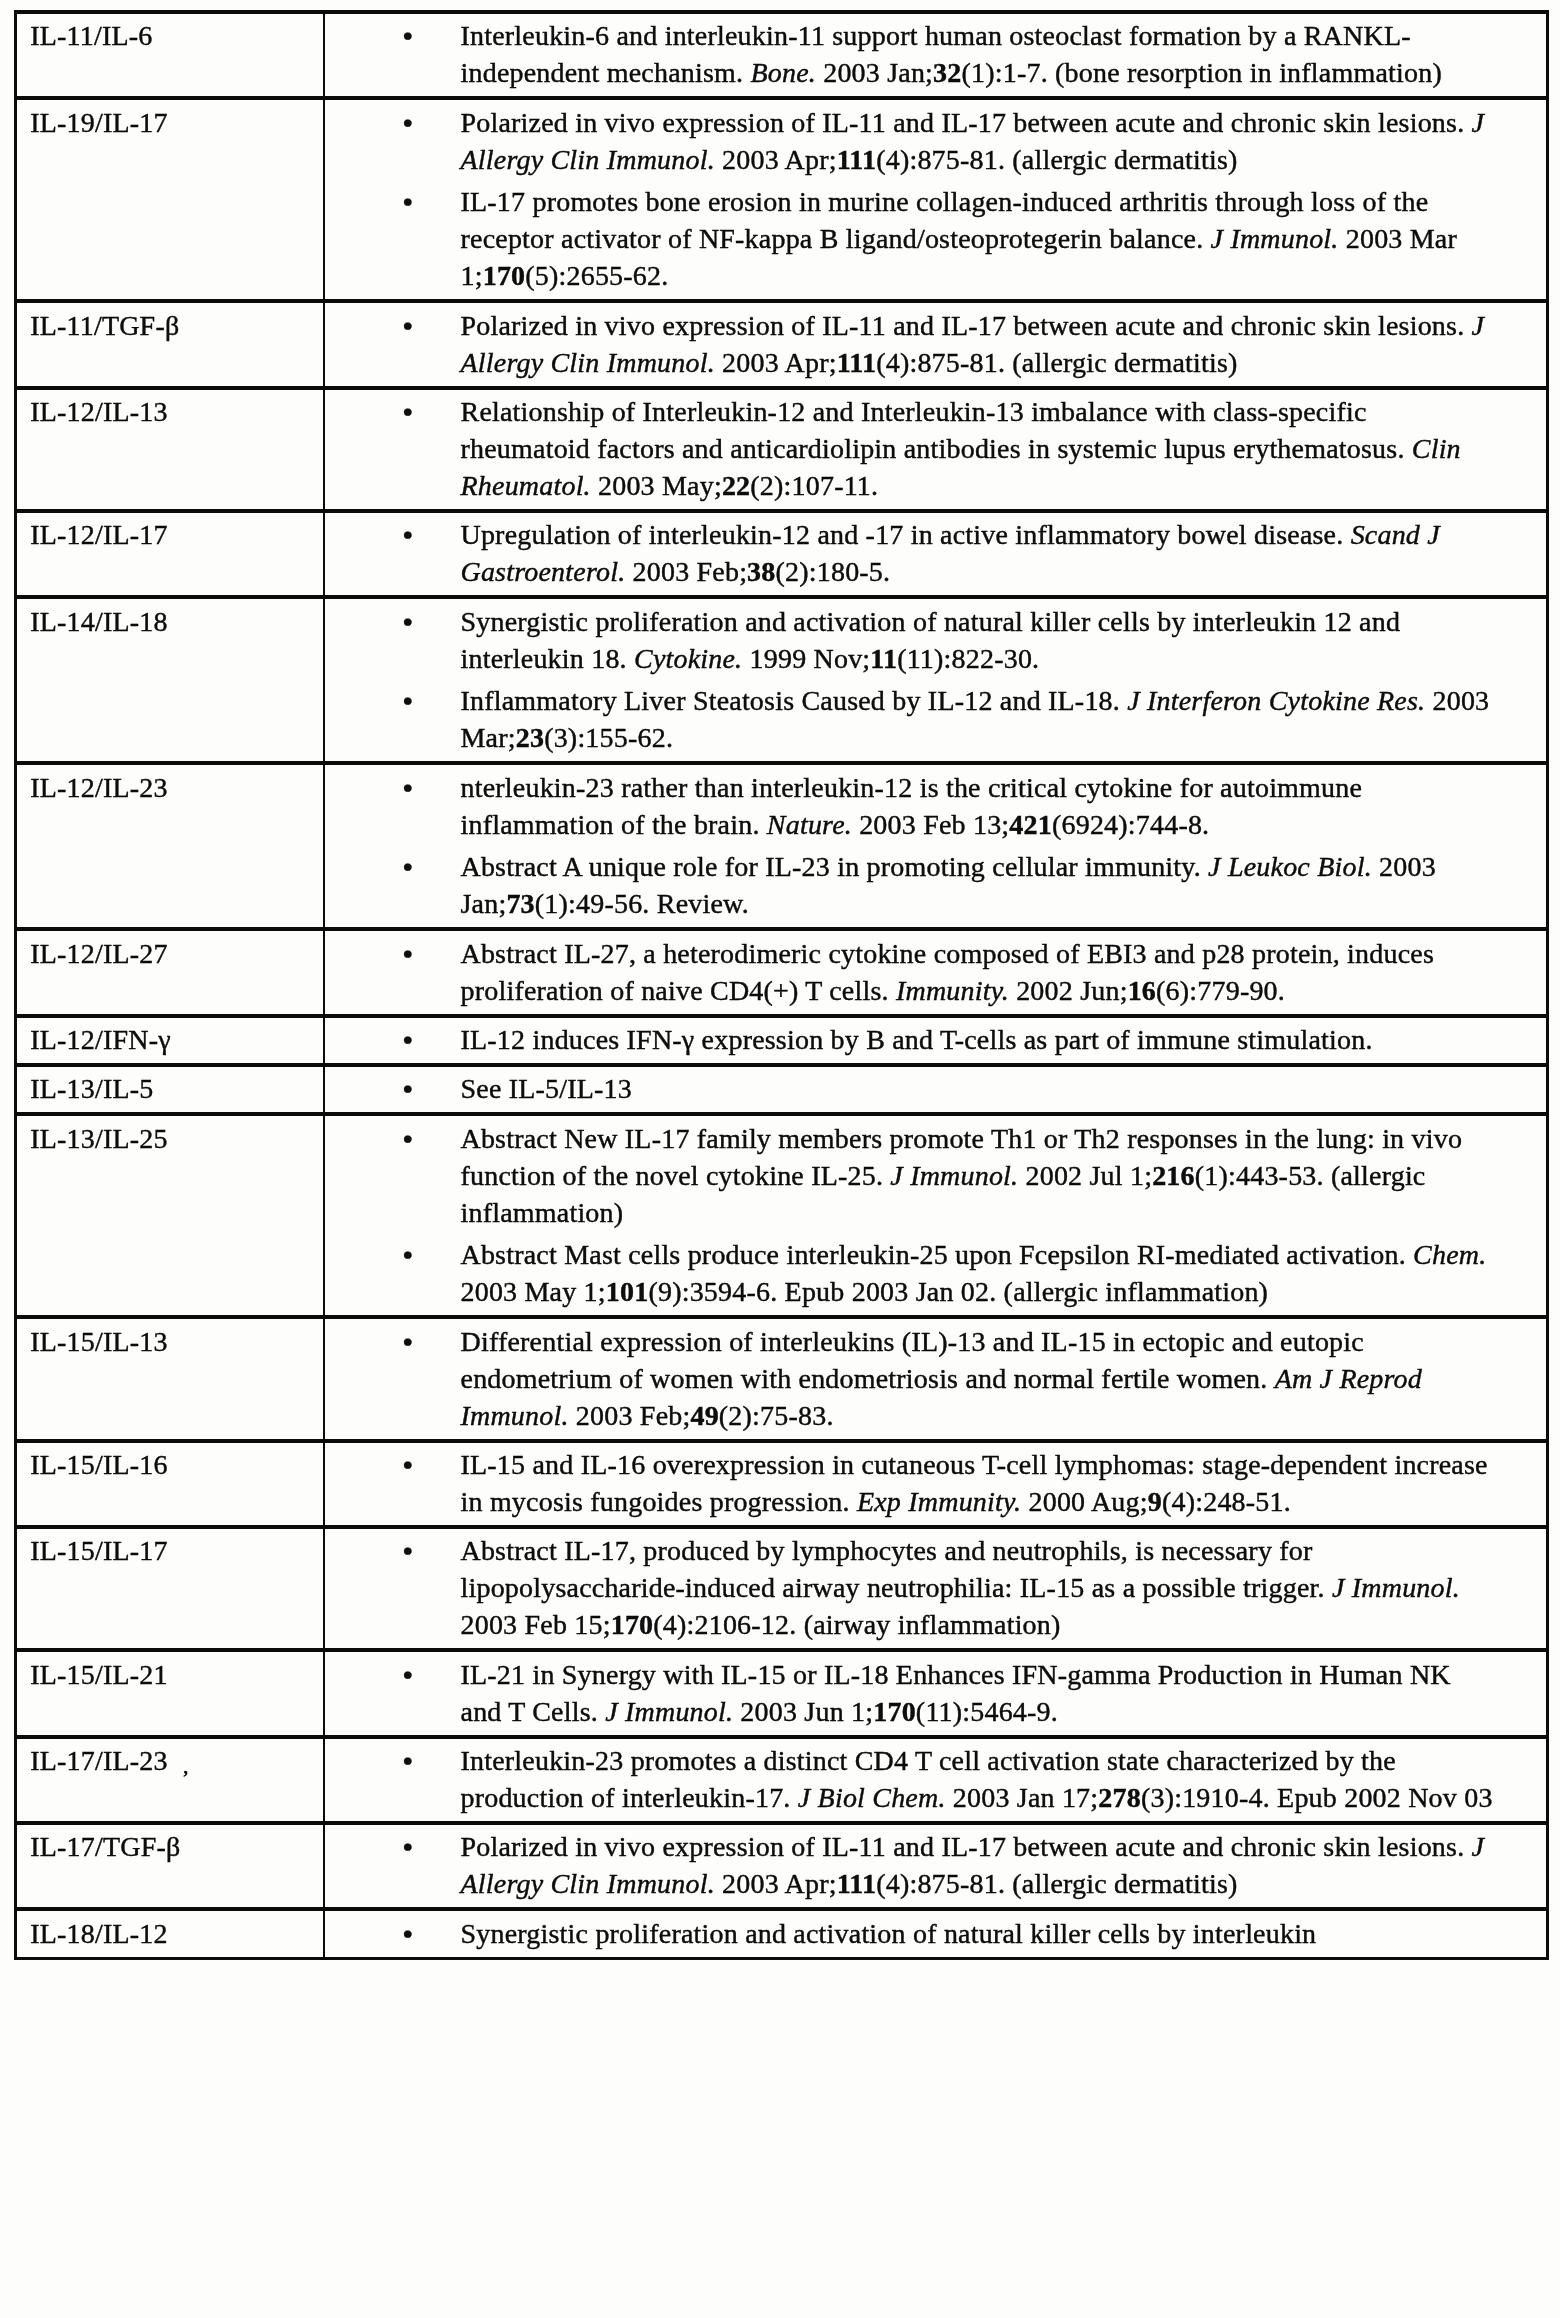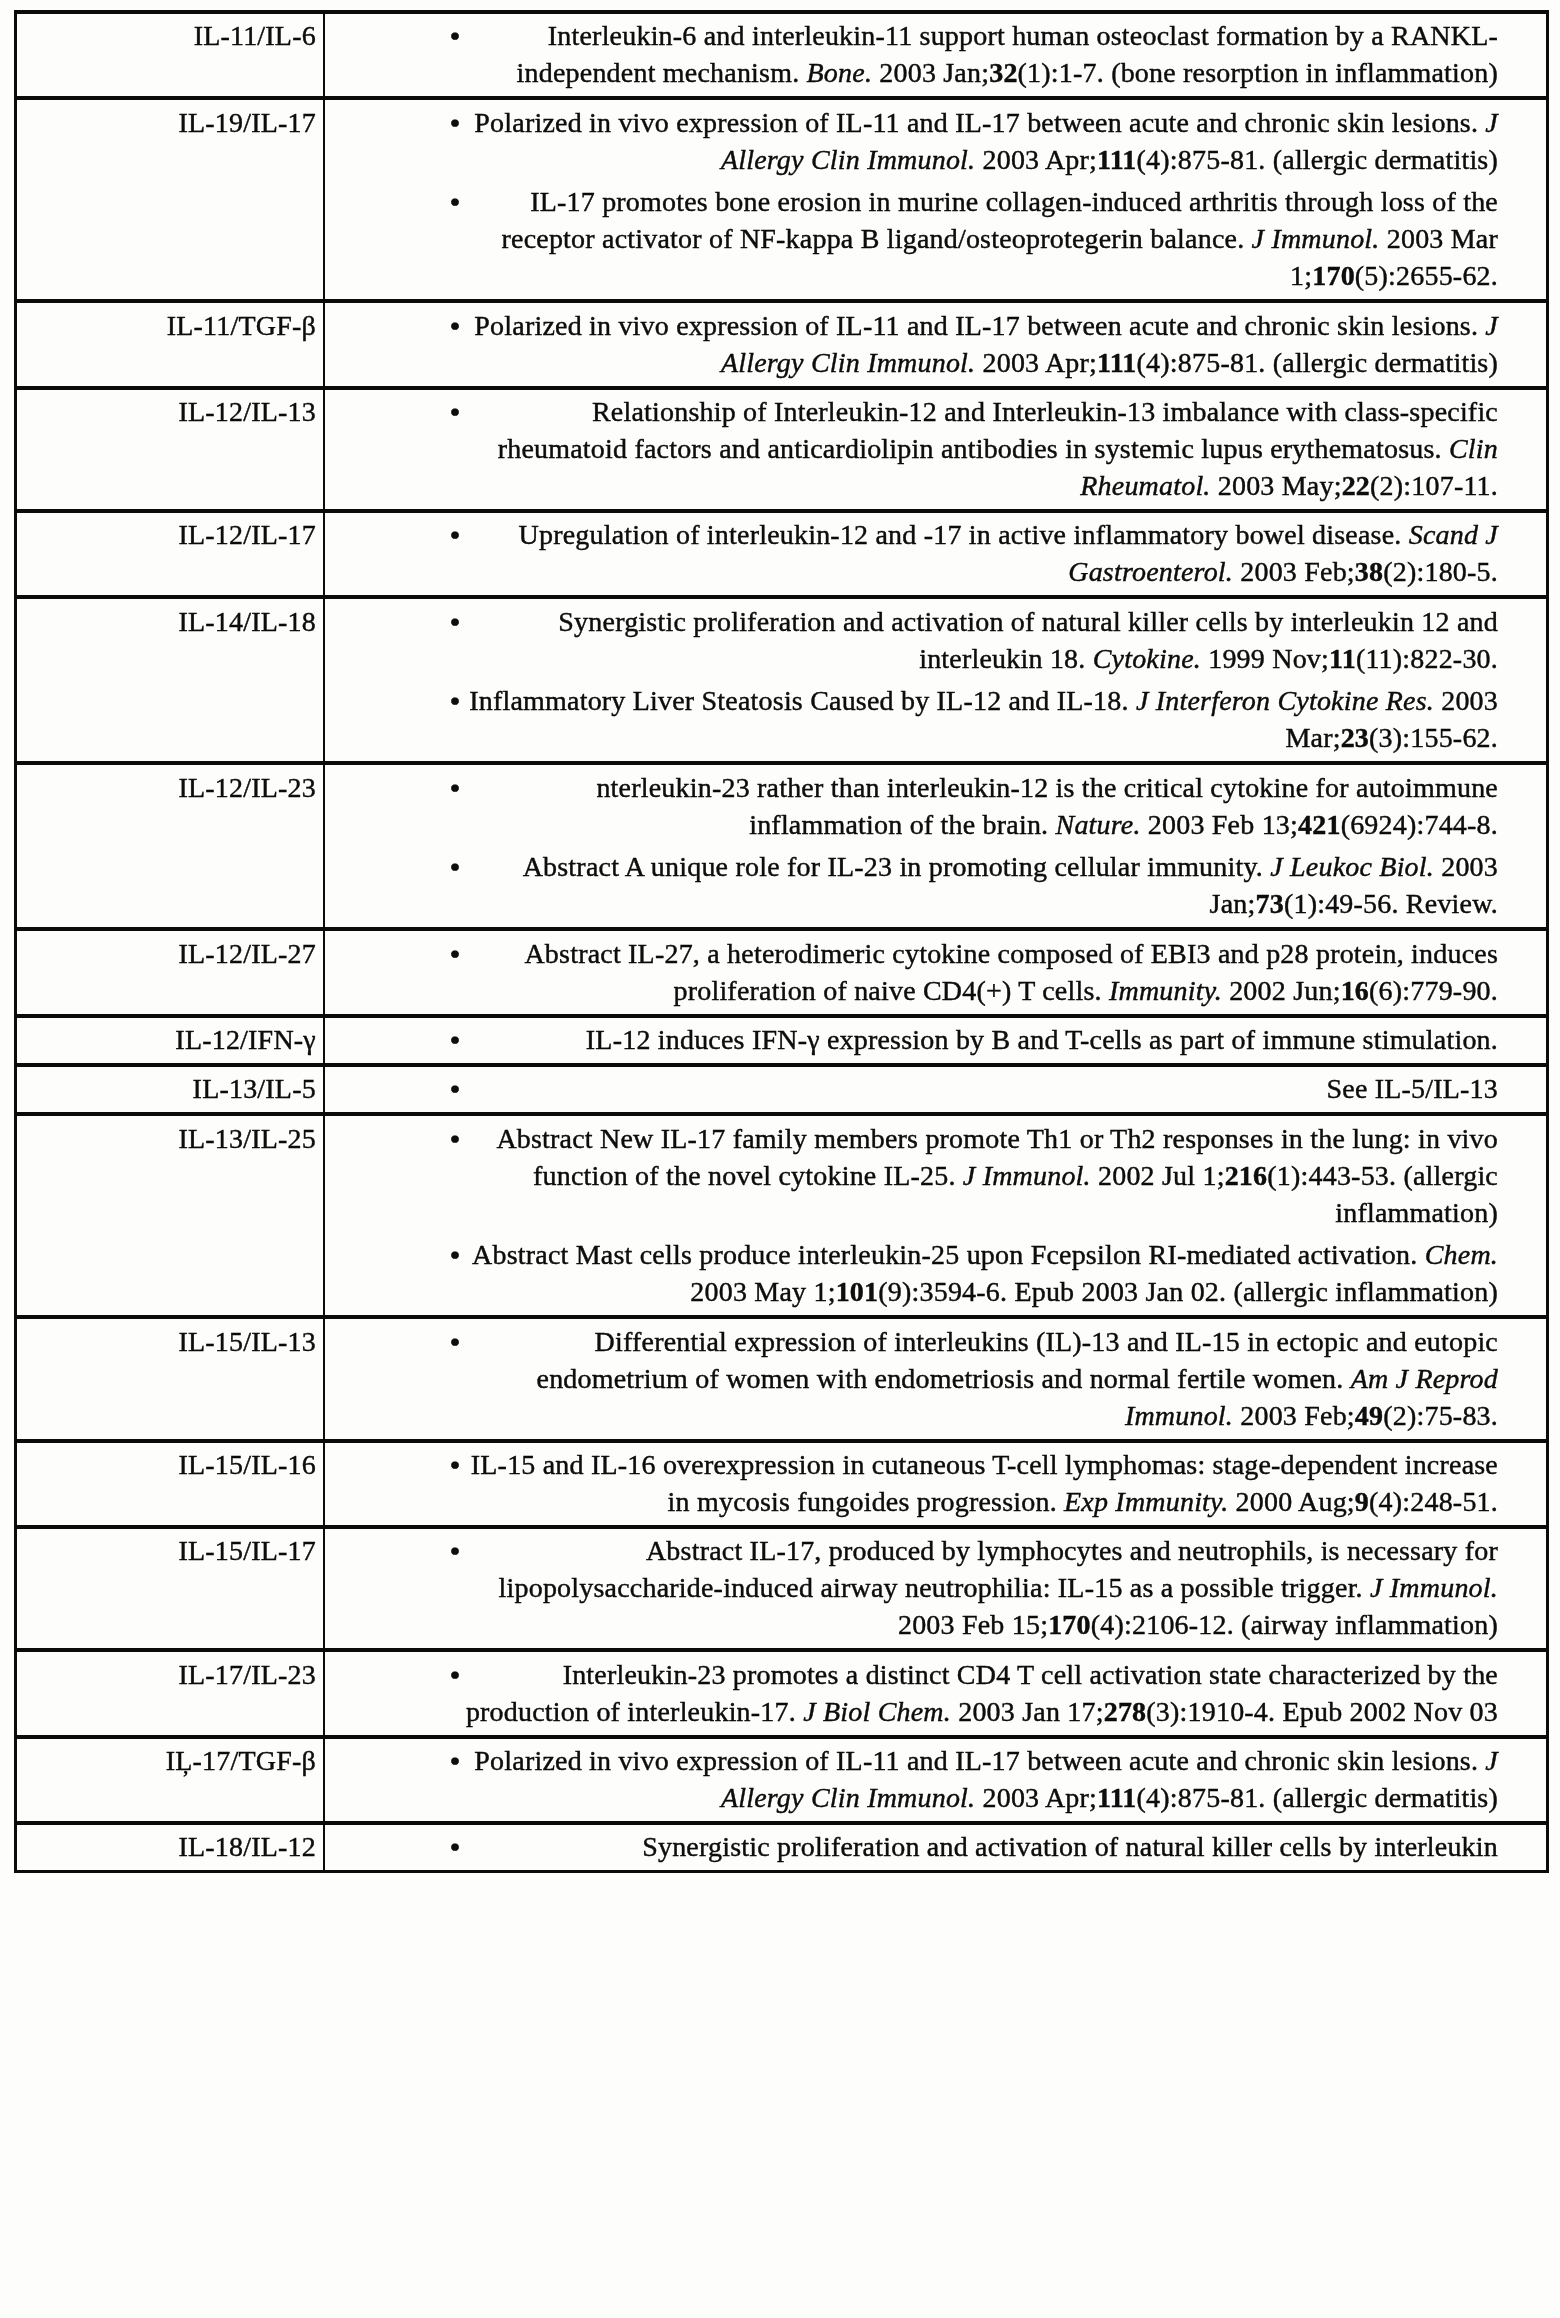--- a/index.html
+++ b/index.html
@@ -13,21 +13,20 @@
     color: #0e0e0e;
   }
   table.cite-table {
     position: absolute;
     left: 14px;
     top: 10px;
     width: 1535px;
     border-collapse: collapse;
     table-layout: fixed;
     border: 3.3px solid #0b0b0b;
-    text-align: right;
   }
   col.label-col { width: 308px; }
   td {
     vertical-align: top;
     border-top: 4.1px solid #0b0b0b;
     font-size: 28px;
     line-height: 37px;
     letter-spacing: 0.2px;
     -webkit-text-stroke: 0.4px #000;
   }
@@ -206,20 +205,29 @@
         <tr>
           <td class="label-cell">IL-15/IL-17</td>
           <td class="cite-cell">
             <div class="citation-item">
               <span class="bullet">●</span>
               <span class="cite-text">Abstract IL-17, produced by lymphocytes and neutrophils, is necessary for lipopolysaccharide-induced airway neutrophilia: IL-15 as a possible trigger. <i>J Immunol.</i> 2003 Feb 15;<b>170</b>(4):2106-12. (airway inflammation)</span>
             </div>
           </td>
         </tr>
         <tr>
+          <td class="label-cell">IL-15/IL-21</td>
+          <td class="cite-cell">
+            <div class="citation-item">
+              <span class="bullet">●</span>
+              <span class="cite-text">IL-21 in Synergy with IL-15 or IL-18 Enhances IFN-gamma Production in Human NK and T Cells.  <i>J Immunol.</i> 2003 Jun 1;<b>170</b>(11):5464-9.</span>
+            </div>
+          </td>
+        </tr>
+        <tr>
           <td class="label-cell">IL-17/IL-23</td>
           <td class="cite-cell">
             <div class="citation-item">
               <span class="bullet">●</span>
               <span class="cite-text">Interleukin-23 promotes a distinct CD4 T cell activation state characterized by the production of interleukin-17.  <i>J Biol Chem.</i> 2003 Jan 17;<b>278</b>(3):1910-4. Epub 2002 Nov 03</span>
             </div>
           </td>
         </tr>
         <tr>
           <td class="label-cell">IL-17/TGF-β</td>

